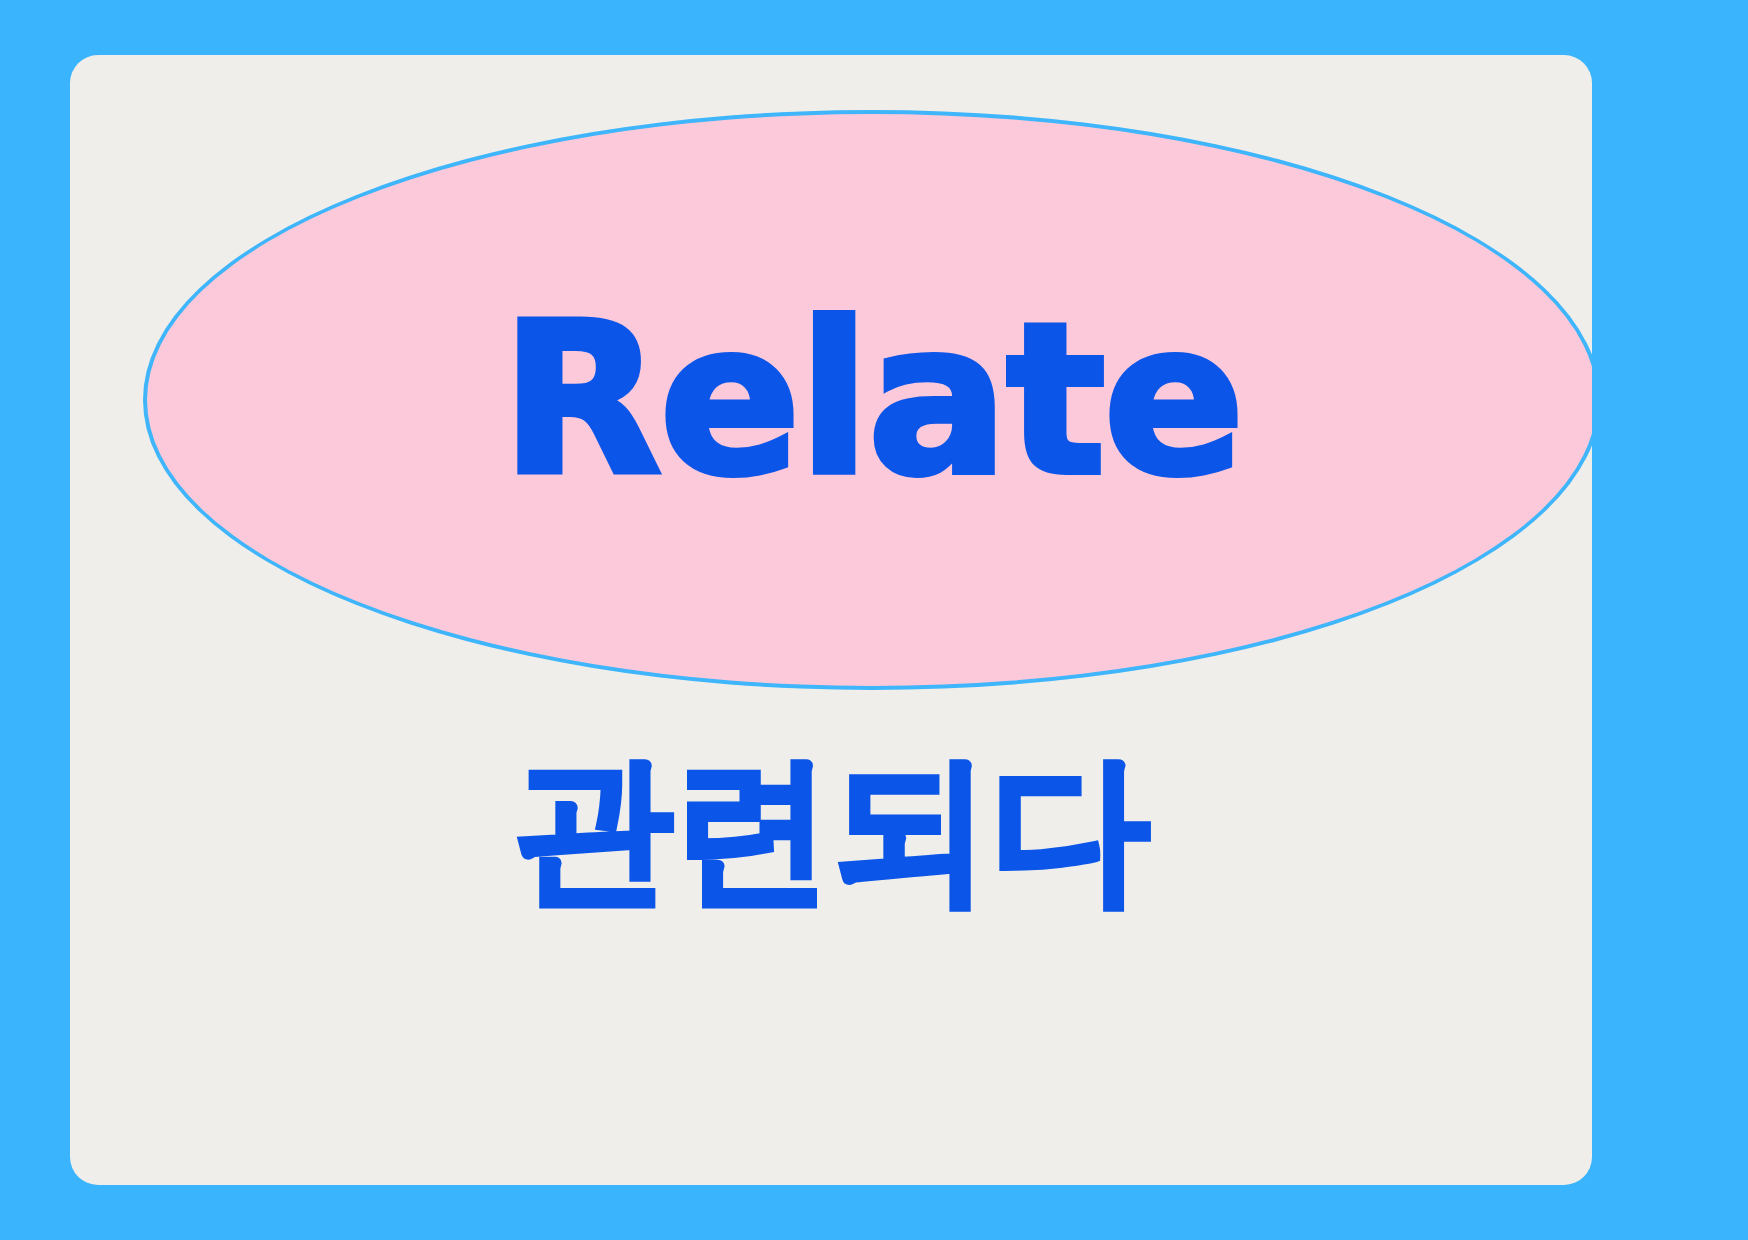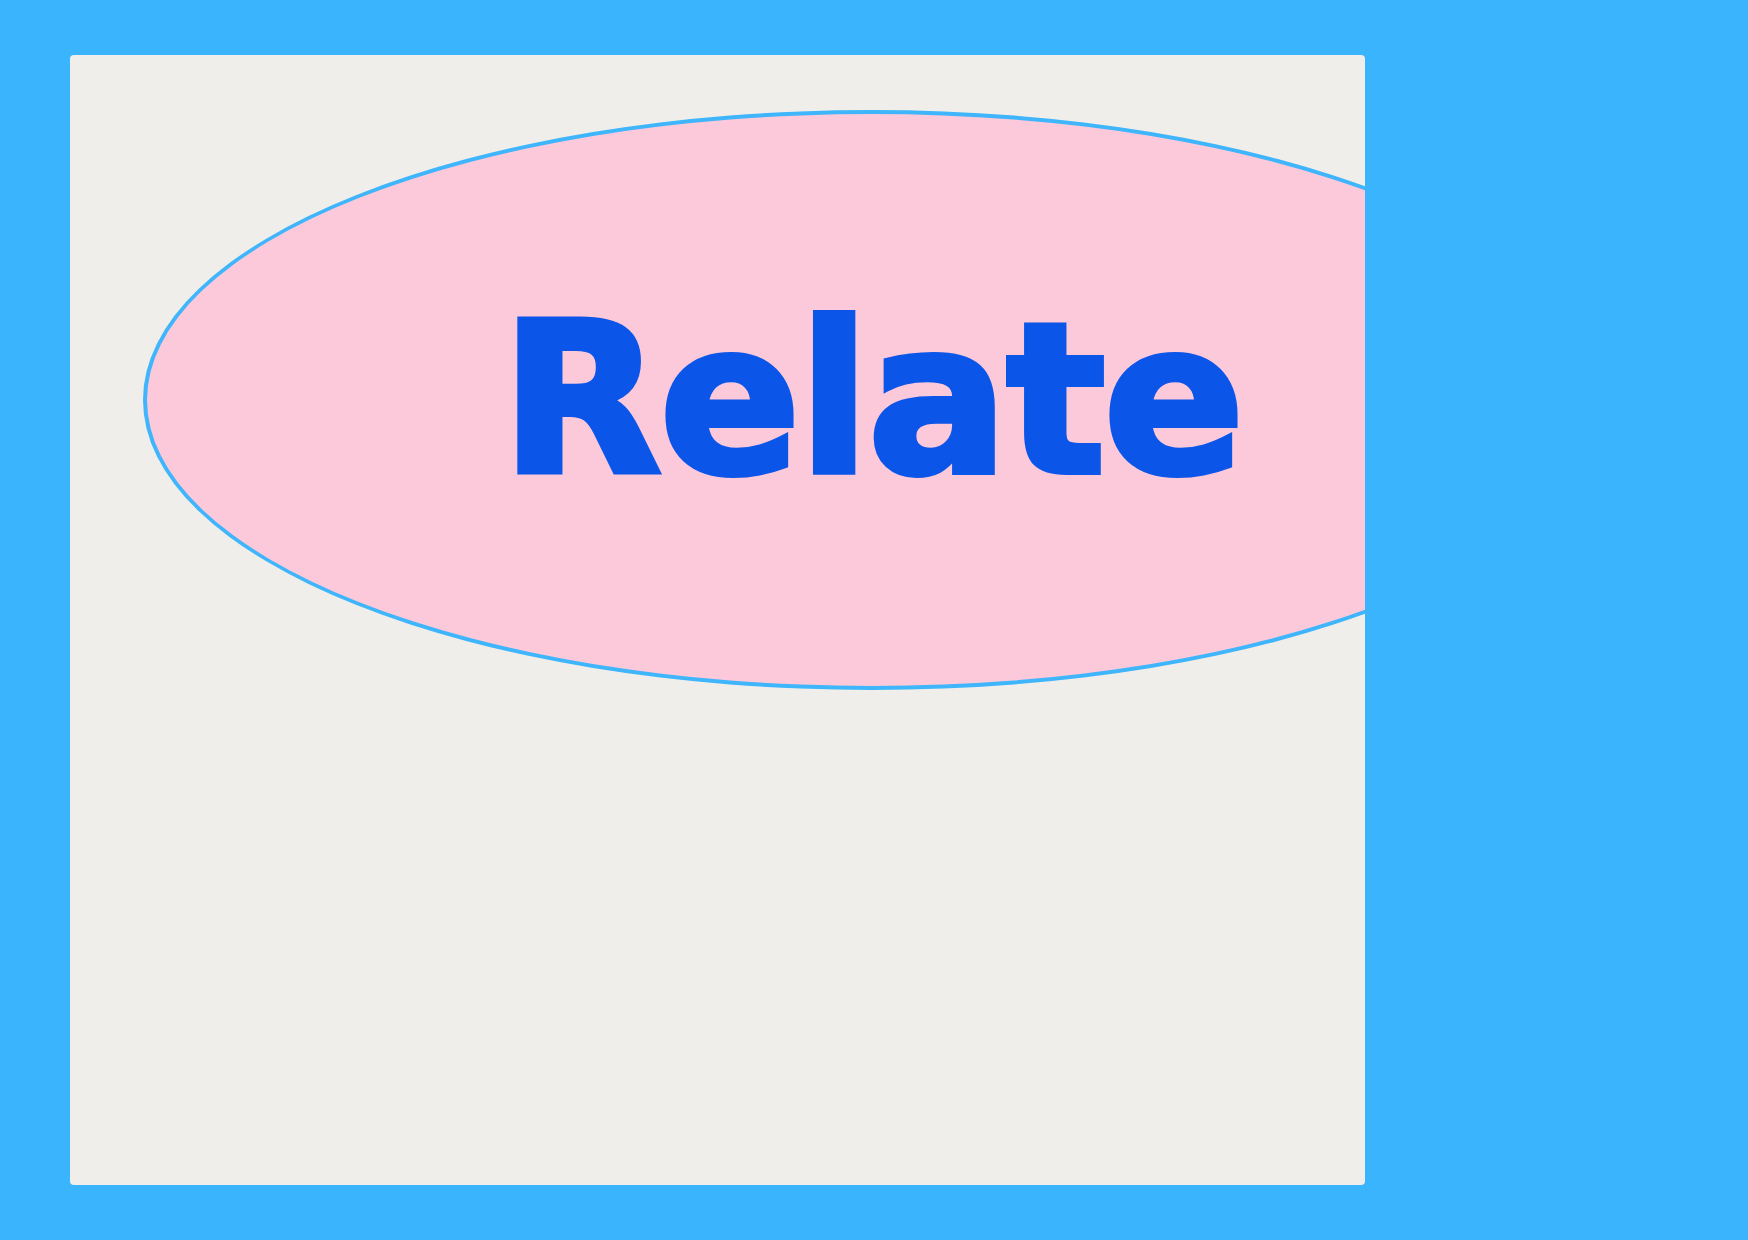--- a/index.html
+++ b/index.html
@@ -19,24 +19,24 @@
     height: 1240px;
     background: #3AB4FC;
     box-sizing: border-box;
   }
 
   
   .card {
     position: absolute;
     left: 70px;
     top: 55px;
-    width: 1295px;
+    width: 1522px;
     height: 1130px;
     background: #F0EEEA;
-    border-radius: 4px;
+    border-radius: 28px;
     box-sizing: border-box;
     overflow: hidden;
   }
 
   
   .ellipse-wrap {
     position: absolute;
     left: 73px;          
     top: 55px;           
     width: 1458px;       
@@ -112,16 +112,17 @@
 
 <div id="flashcard-root">
 
   <div class="card">
 
     <div class="ellipse-wrap">
       <div class="ellipse"></div>
       <div class="headword">Relate</div>
     </div>
 
+    <div class="translation">관련되다</div>
 
 
   </div>
 </div>
 
 </body></html>

